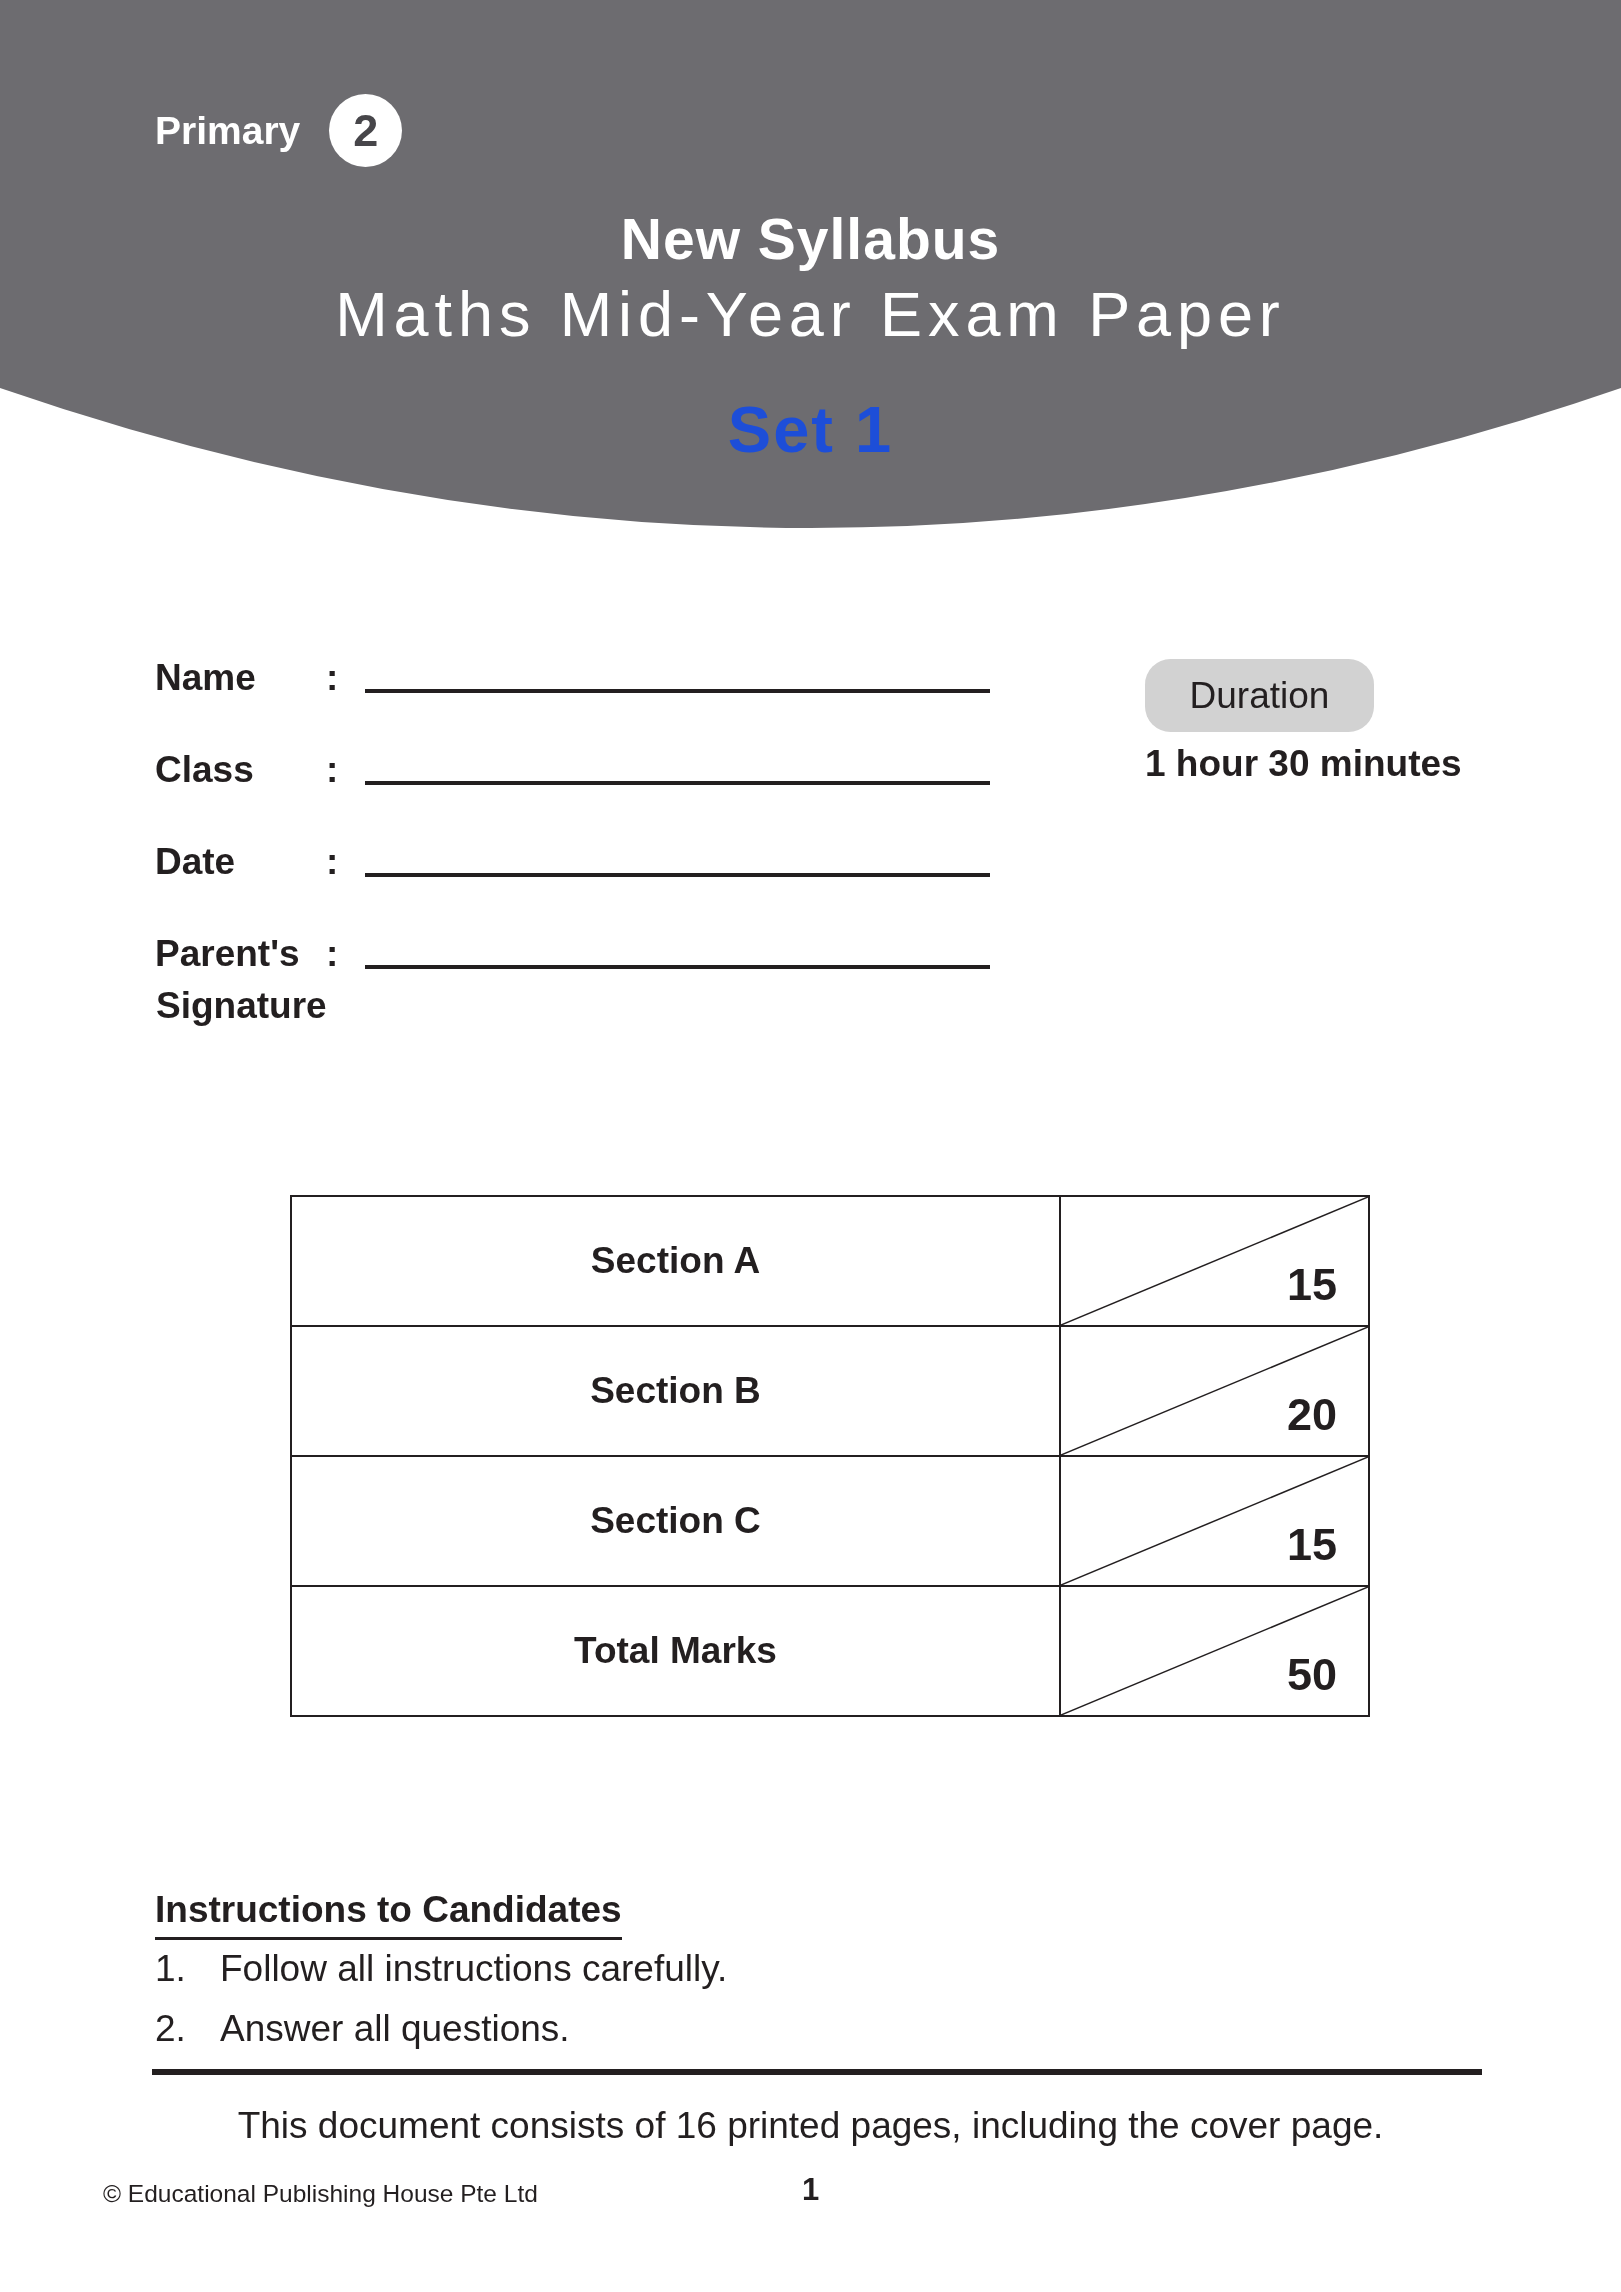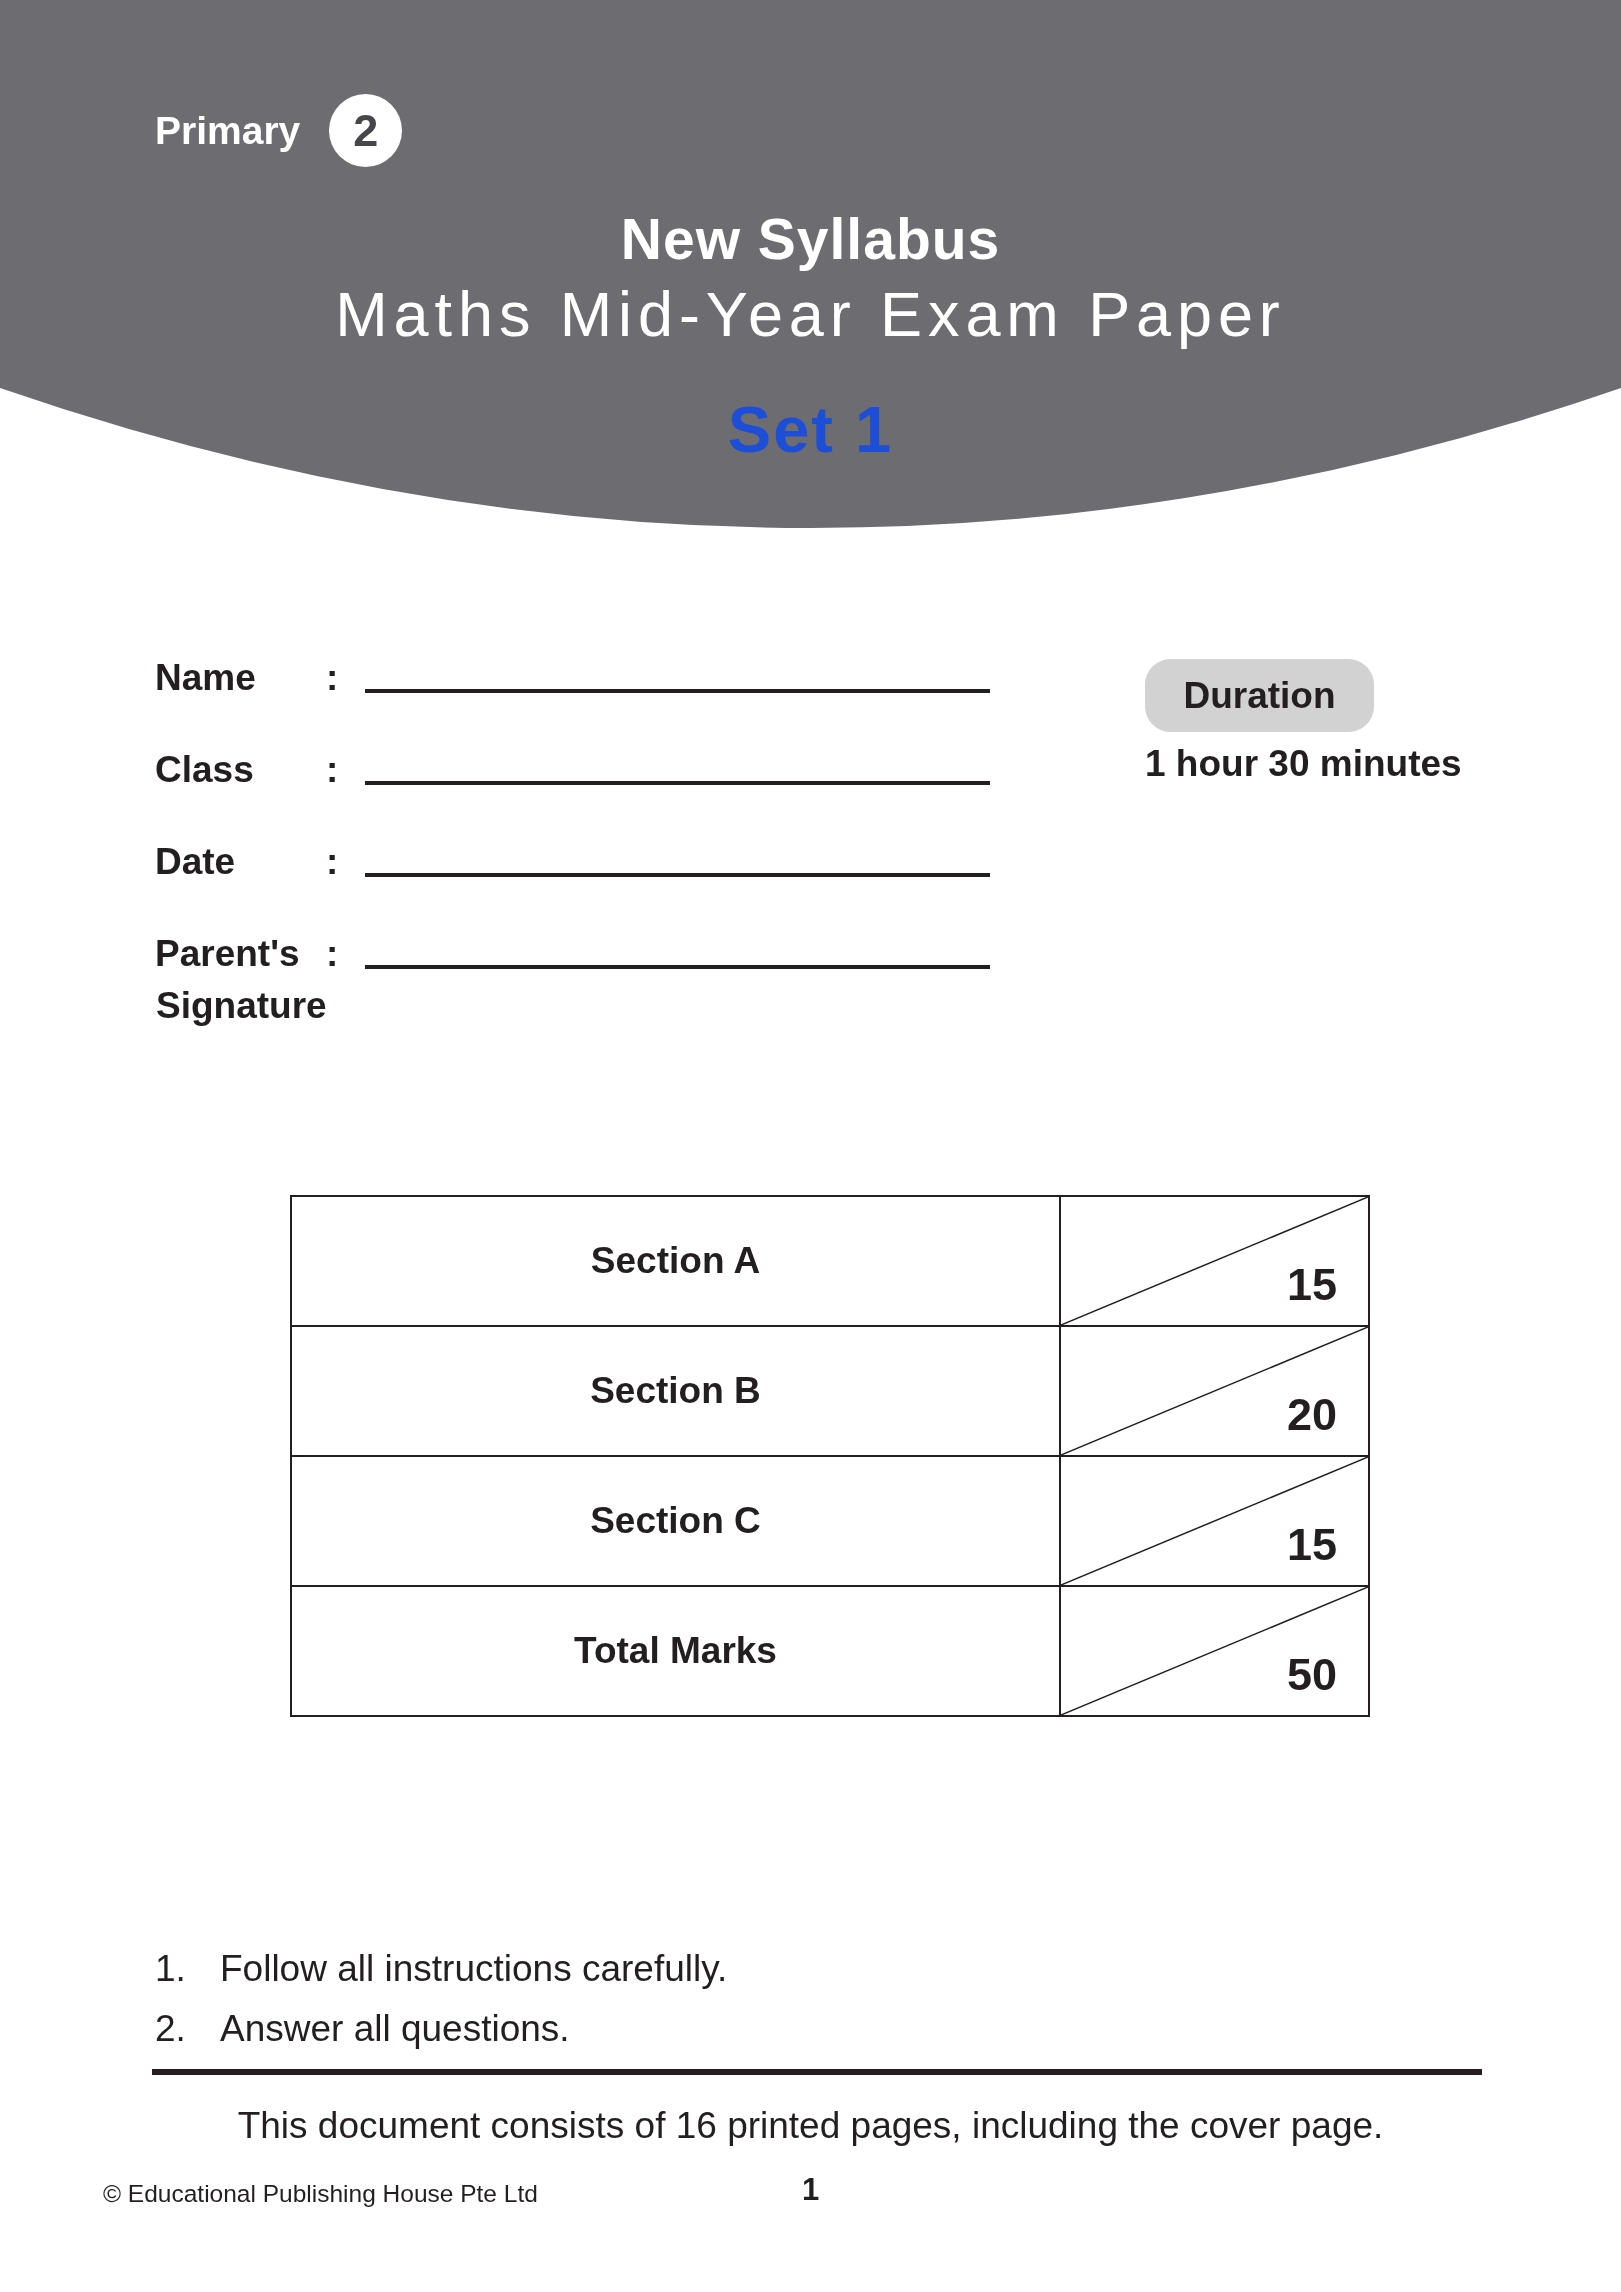--- a/index.html
+++ b/index.html
@@ -69,21 +69,21 @@
     position: absolute; left: 156px; top: 985px;
     font-size: 37px; font-weight: bold;
   }
 
   
   .duration-badge {
     position: absolute; left: 1145px; top: 659px;
     width: 229px; height: 73px;
     background: #d2d2d2; border-radius: 25.5px;
     display: flex; align-items: center; justify-content: center;
-    font-size: 37px; font-weight: bold;
+    font-size: 37px; font-weight: normal;
   }
   .duration-value {
     position: absolute; left: 1145px; top: 743px;
     font-size: 37px; font-weight: bold; white-space: nowrap;
   }
 
   
   .marks-table {
     position: absolute; left: 290px; top: 1195px;
     width: 1080px; border: 2.9px solid #231f20; box-sizing: border-box;
@@ -220,20 +220,21 @@
       <div class="mt-marks">
         <svg viewBox="0 0 100 100" preserveAspectRatio="none" aria-hidden="true">
           <line x1="0" y1="100" x2="100" y2="0" stroke="#231f20" stroke-width="1.5" vector-effect="non-scaling-stroke"></line>
         </svg>
         <span class="val">50</span>
       </div>
     </div>
 
   </div>
 
+  <div class="instructions-heading">Instructions to Candidates</div>
   <div class="instr-item instr-item-1">
     <span class="num">1.</span>
     <span class="txt">Follow all instructions carefully.</span>
   </div>
   <div class="instr-item instr-item-2">
     <span class="num">2.</span>
     <span class="txt">Answer all questions.</span>
   </div>
 
   <div class="bottom-rule"></div>

